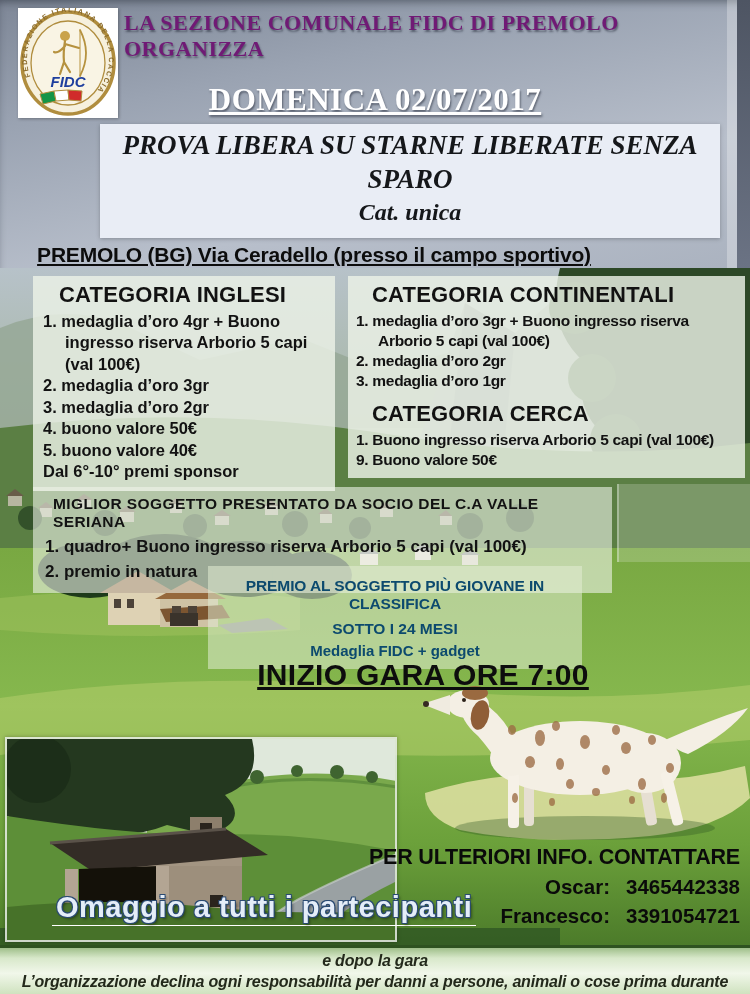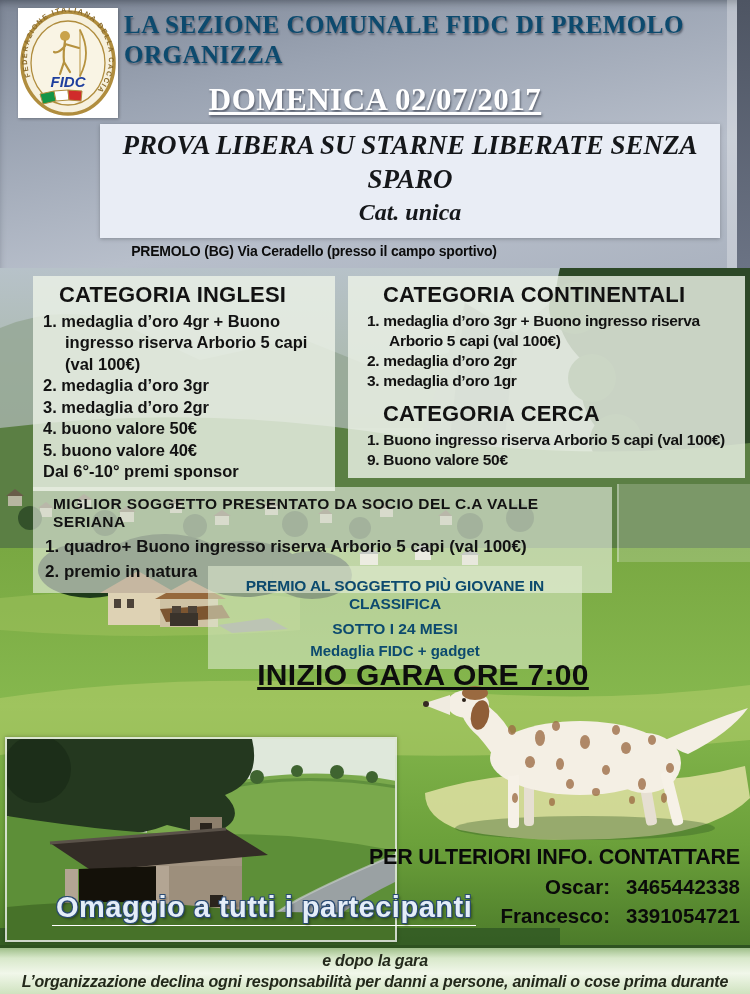--- a/index.html
+++ b/index.html
@@ -22,42 +22,42 @@
   .header::after {
     content:""; position:absolute; right:0; top:0; width:13px; height:100%;
     background: linear-gradient(180deg,#4e5563,#6b7384);
   }
   .logo-box {
     position:absolute; left:18px; top:8px; width:100px; height:110px;
     background:#fff; box-shadow:1px 1px 3px rgba(0,0,0,.3); z-index:3;
   }
   .org-text {
     position:absolute; left:124px; top:10px; z-index:3;
-    color:#0c4a6e; font-family:"Liberation Serif", serif; font-weight:700;
-    font-size:25px; line-height:1.2; letter-spacing:.5px;
+    color:#701a75; font-family:"Liberation Serif", serif; font-weight:700;
+    font-size:22px; line-height:1.2; letter-spacing:.5px;
     text-shadow:1px 2px 2px rgba(35,40,55,.55);
   }
   .date-line {
     position:absolute; left:0; top:82px; width:750px; text-align:center; z-index:3;
     color:#fff; font-family:"Liberation Serif", serif; font-weight:700;
     font-size:31px; letter-spacing:.5px; text-decoration:underline;
     text-shadow:1px 2px 2px rgba(35,40,55,.55);
   }
   
   .title-box {
     position:absolute; left:100px; top:124px; width:620px; height:114px; z-index:3;
     background:#e9edf5; box-shadow:0 1px 4px rgba(0,0,0,.25);
     text-align:center; font-family:"Liberation Serif", serif; font-style:italic;
     font-weight:700; color:#15171a; padding-top:5px;
   }
   .title-box .t1, .title-box .t2 { font-size:27px; line-height:1.25; }
   .title-box .cat-note { font-size:24px; margin-top:2px; }
   .location-line {
     position:absolute; left:0; top:243px; width:628px; text-align:center; z-index:3;
-    font-size:14px; font-weight:800; color:#0c0c0c; 
+    font-size:21px; font-weight:800; color:#0c0c0c; text-decoration:underline;
     letter-spacing:-.2px;
   }
   
   .scene { position:absolute; left:0; top:268px; width:750px; height:677px; z-index:1; }
   .scene svg { display:block; }
   .decor-panel {
     position:absolute; left:617px; top:484px; width:133px; height:78px; z-index:2;
     background:rgba(235,242,230,.22); border-left:2px solid rgba(230,238,225,.4);
   }
   
@@ -66,21 +66,21 @@
     color:#121212; padding:6px 10px 8px;
   }
   .cat-box h2 { font-size:22px; font-weight:800; letter-spacing:.2px; margin:0 16px 3px; }
   .cat-box h2.second { margin-top:9px; }
   .cat-box .li {
     font-weight:700; line-height:1.3; padding-left:22px; text-indent:-22px;
   }
   .left-box { left:33px; top:276px; width:302px; }
   .left-box .li { font-size:16.5px; }
   .left-box .li.plain { padding-left:0; text-indent:0; }
-  .right-box { left:348px; top:276px; width:397px; padding:6px 19px 8px; }
+  .right-box { left:348px; top:276px; width:397px; padding:6px 8px 8px; }
   .right-box .li { font-size:15.5px; letter-spacing:-.3px; }
   
   .best-box {
     position:absolute; left:33px; top:487px; width:579px; z-index:3;
     background:rgba(238,243,233,.6); color:#121212; padding:8px 12px 9px;
   }
   .best-box h3 { font-size:15.5px; font-weight:800; letter-spacing:.4px; margin:0 0 4px 8px; }
   .best-box .li { font-size:17px; font-weight:700; line-height:1.45; }
   
   .young-box {

